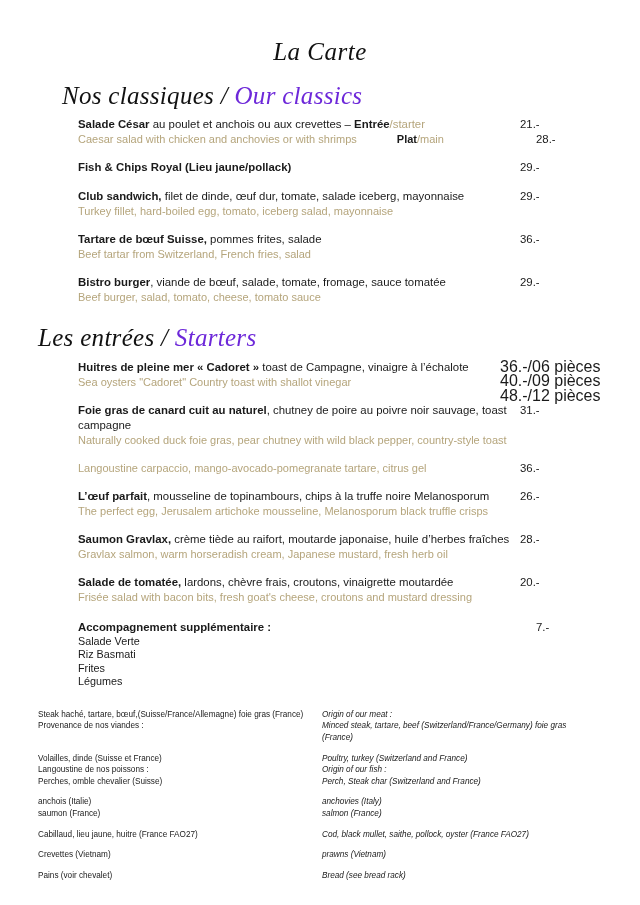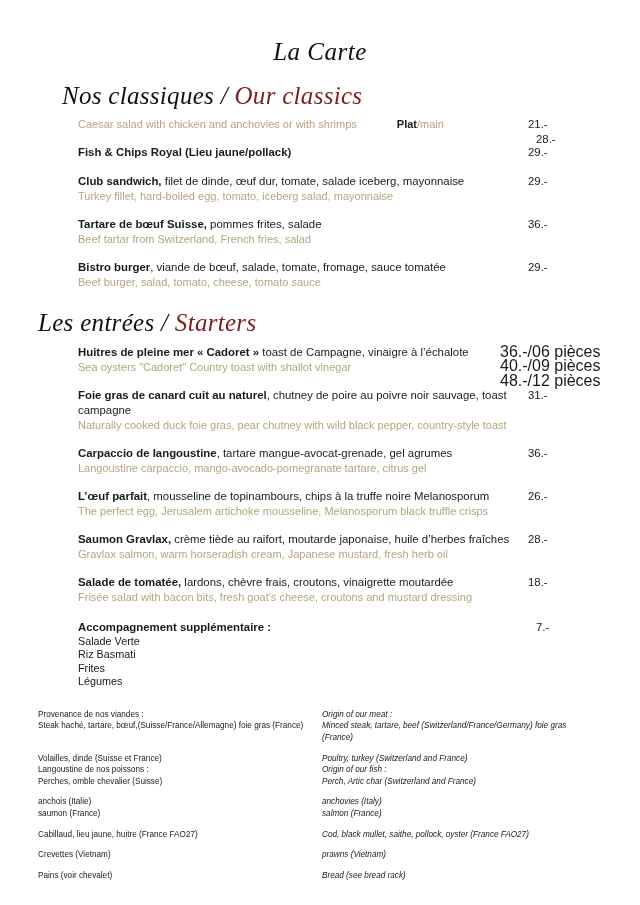--- a/index.html
+++ b/index.html
@@ -38,21 +38,21 @@
     font-style: italic;
     font-size: 25px;
     line-height: 1.1;
     margin: 14px 0 8px 0;
     padding-left: 60px;
     letter-spacing: 0.3px;
     white-space: nowrap;
   }
   .section-heading .fr { color: #111; }
   .section-heading .sep { color: #111; }
-  .section-heading .en { color: #7f1d1d; }
+  .section-heading .en { color: #6d28d9; }
 
   .heading-classics { margin-top: 16px; padding-left: 62px; }
   .heading-starters { margin-top: 20px; padding-left: 38px; }
 
   
   .menu-list {
     margin: 0;
     padding: 0 0 0 78px;
     list-style: none;
   }
@@ -75,21 +75,21 @@
     color: #b5a57c;
     padding-right: 130px;
   }
   .gold { color: #b5a57c; }
   .blk-bold { color: #1a1a1a; font-weight: bold; }
 
   .inline-gap { display: inline-block; width: 40px; }
 
   .price {
     position: absolute;
-    right: 8px;
+    right: 16px;
     top: 0;
     width: 112px;
     font-size: 11.4px;
     line-height: 15px;
     color: #1a1a1a;
     text-align: left;
     padding-left: 8px;
     box-sizing: border-box;
   }
   .price-2 {
@@ -170,20 +170,21 @@
 
   <div class="doc-title">La Carte</div>
 
   <div class="section-heading heading-classics">
     <span class="fr">Nos classiques</span><span class="sep"> / </span><span class="en">Our classics</span>
   </div>
 
   <ul class="menu-list">
 
     <li class="menu-item">
+      <div class="line-fr"><b>Salade César</b><span> au poulet et anchois ou aux crevettes – </span><span class="blk-bold">Entrée</span><span class="gold">/starter</span></div>
       <div class="line-en"><span>Caesar salad with chicken and anchovies or with shrimps</span><span class="inline-gap"></span><span class="blk-bold">Plat</span><span class="gold">/main</span></div>
       <div class="price">21.-</div>
       <div class="price-2">28.-</div>
     </li>
 
     <li class="menu-item">
       <div class="line-fr"><b>Fish &amp; Chips Royal (Lieu jaune/pollack)</b><span></span></div>
       <div class="price">29.-</div>
     </li>
 
@@ -223,77 +224,76 @@
       </div>
     </li>
 
     <li class="menu-item">
       <div class="line-fr"><b>Foie gras de canard cuit au naturel</b><span>, chutney de poire au poivre noir sauvage, toast campagne</span></div>
       <div class="line-en">Naturally cooked duck foie gras, pear chutney with wild black pepper, country-style toast</div>
       <div class="price">31.-</div>
     </li>
 
     <li class="menu-item">
-      <div class="line-fr"><b>Carpaccio de langoustine</b><span>, tartare mangue-avocat-grenade, gel agrumes</span></div>
       <div class="line-en">Langoustine carpaccio, mango-avocado-pomegranate tartare, citrus gel</div>
       <div class="price">36.-</div>
     </li>
 
     <li class="menu-item">
       <div class="line-fr"><b>L’œuf parfait</b><span>, mousseline de topinambours, chips à la truffe noire Melanosporum</span></div>
       <div class="line-en">The perfect egg, Jerusalem artichoke mousseline, Melanosporum black truffle crisps</div>
       <div class="price">26.-</div>
     </li>
 
     <li class="menu-item">
       <div class="line-fr"><b>Saumon Gravlax,</b><span> crème tiède au raifort, moutarde japonaise, huile d’herbes fraîches</span></div>
       <div class="line-en">Gravlax salmon, warm horseradish cream, Japanese mustard, fresh herb oil</div>
       <div class="price">28.-</div>
     </li>
 
     <li class="menu-item">
       <div class="line-fr"><b>Salade de tomatée,</b><span> lardons, chèvre frais, croutons, vinaigrette moutardée</span></div>
       <div class="line-en">Frisée salad with bacon bits, fresh goat's cheese, croutons and mustard dressing</div>
-      <div class="price">18.-</div>
+      <div class="price">20.-</div>
     </li>
 
   </ul>
 
   <div class="accomp">
     <div class="accomp-title">Accompagnement supplémentaire :</div>
     <div class="accomp-line">Salade Verte</div>
     <div class="accomp-line">Riz Basmati</div>
     <div class="accomp-line">Frites</div>
     <div class="accomp-line">Légumes</div>
     <div class="price">7.-</div>
   </div>
 
   <div class="provenance">
 
     <div class="prov-group">
       <div class="prov-col fr-col">
+        <div>Steak haché, tartare, bœuf,(Suisse/France/Allemagne) foie gras (France)</div>
         <div>Provenance de nos viandes :</div>
-        <div>Steak haché, tartare, bœuf,(Suisse/France/Allemagne) foie gras (France)</div>
       </div>
       <div class="prov-col en-col">
         <div>Origin of our meat :</div>
         <div>Minced steak, tartare, beef (Switzerland/France/Germany) foie gras (France)</div>
       </div>
     </div>
 
     <div class="prov-group">
       <div class="prov-col fr-col">
         <div>Volailles, dinde (Suisse et France)</div>
         <div>Langoustine de nos poissons :</div>
         <div>Perches, omble chevalier  (Suisse)</div>
       </div>
       <div class="prov-col en-col">
         <div>Poultry, turkey (Switzerland and France)</div>
         <div>Origin of our fish :</div>
-        <div>Perch, Artic char (Switzerland and France)</div>
+        <div>Perch, Steak char (Switzerland and France)</div>
       </div>
     </div>
 
     <div class="prov-group">
       <div class="prov-col fr-col">
         <div>anchois (Italie)</div>
         <div>saumon (France)</div>
       </div>
       <div class="prov-col en-col">
         <div>anchovies (Italy)</div>

